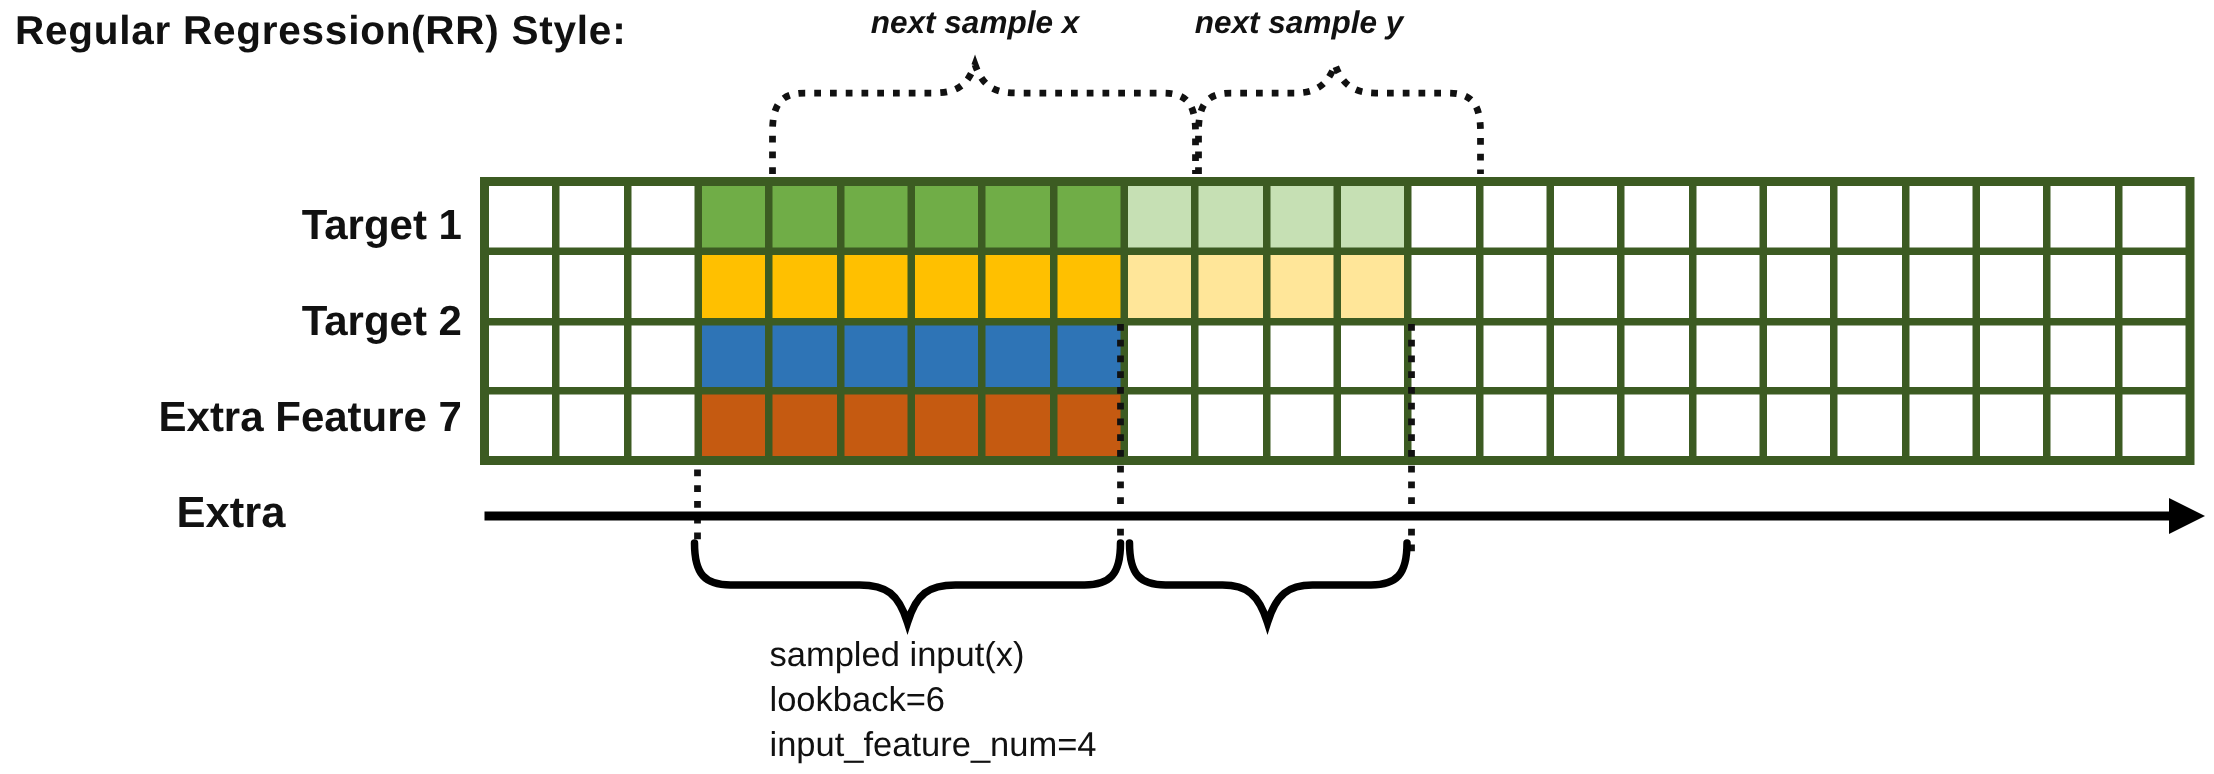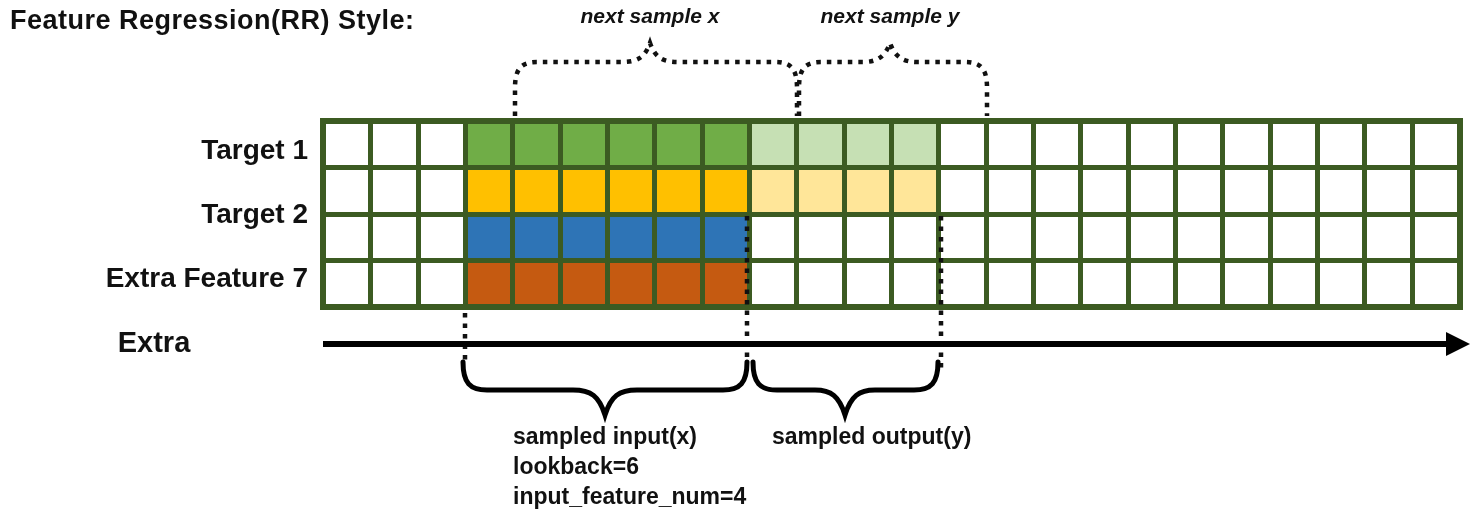--- a/index.html
+++ b/index.html
@@ -10,50 +10,50 @@
   }
   .abs{position:absolute;}
   #title{
     left:10px;top:5px;font-size:27px;font-weight:700;letter-spacing:0.5px;
   }
   .brace-label{
     top:4px;font-size:21px;font-style:italic;font-weight:600;
     transform:translateX(-50%);white-space:nowrap;
   }
   #label-next-x{left:650px;}
-  #label-next-y{left:890px;}
+  #label-next-y{left:866px;}
   #row-labels{
     left:0;top:118px;width:308px;height:192px;
     display:flex;flex-direction:column;
   }
   .row-label{
     flex:1;display:flex;align-items:center;justify-content:flex-end;
     font-size:28px;font-weight:700;white-space:nowrap;
   }
   #sampling-grid{
     left:320px;top:118px;width:1143px;height:192px;
     display:grid;grid-template-columns:repeat(24,1fr);grid-template-rows:repeat(4,1fr);
     gap:5px;padding:6px;box-sizing:border-box;
   }
   .cell{width:100%;height:100%;}
   #time-label{
     left:0;top:326px;width:308px;text-align:center;
     font-size:29px;font-weight:700;
   }
   #overlay{left:0;top:0;pointer-events:none;}
   .anno-block{
-    font-size:23px;font-weight:700;line-height:30px;white-space:nowrap;
+    font-size:23px;font-weight:400;line-height:30px;white-space:nowrap;
   }
   #input-annotation{left:513px;top:421px;}
   #output-annotation{left:772px;top:421px;}
 </style>
 </head>
 <body>
 
-<div class="abs" id="title">Feature Regression(RR) Style:</div>
+<div class="abs" id="title">Regular Regression(RR) Style:</div>
 
 <div class="abs brace-label" id="label-next-x">next sample x</div>
 <div class="abs brace-label" id="label-next-y">next sample y</div>
 
 <div class="abs" id="row-labels">
   <div class="row-label">Target 1</div>
   <div class="row-label">Target 2</div>
   <div class="row-label">Extra Feature 7</div>
 </div>
 
@@ -176,14 +176,13 @@
   <path d="M 753,362 C 753,383 760,390 777,390 L 815,390 C 831,390 839,396 845,415 C 851,396 859,390 875,390 L 914,390 C 931,390 938,383 938,362" fill="none" stroke="#000000" stroke-width="5" stroke-linecap="round"></path>
 </svg>
 
 <div class="abs anno-block" id="input-annotation">
   <div>sampled input(x)</div>
   <div>lookback=6</div>
   <div>input_feature_num=4</div>
 </div>
 
 <div class="abs anno-block" id="output-annotation">
-  <div>sampled output(y)</div>
 </div>
 
 </body></html>

